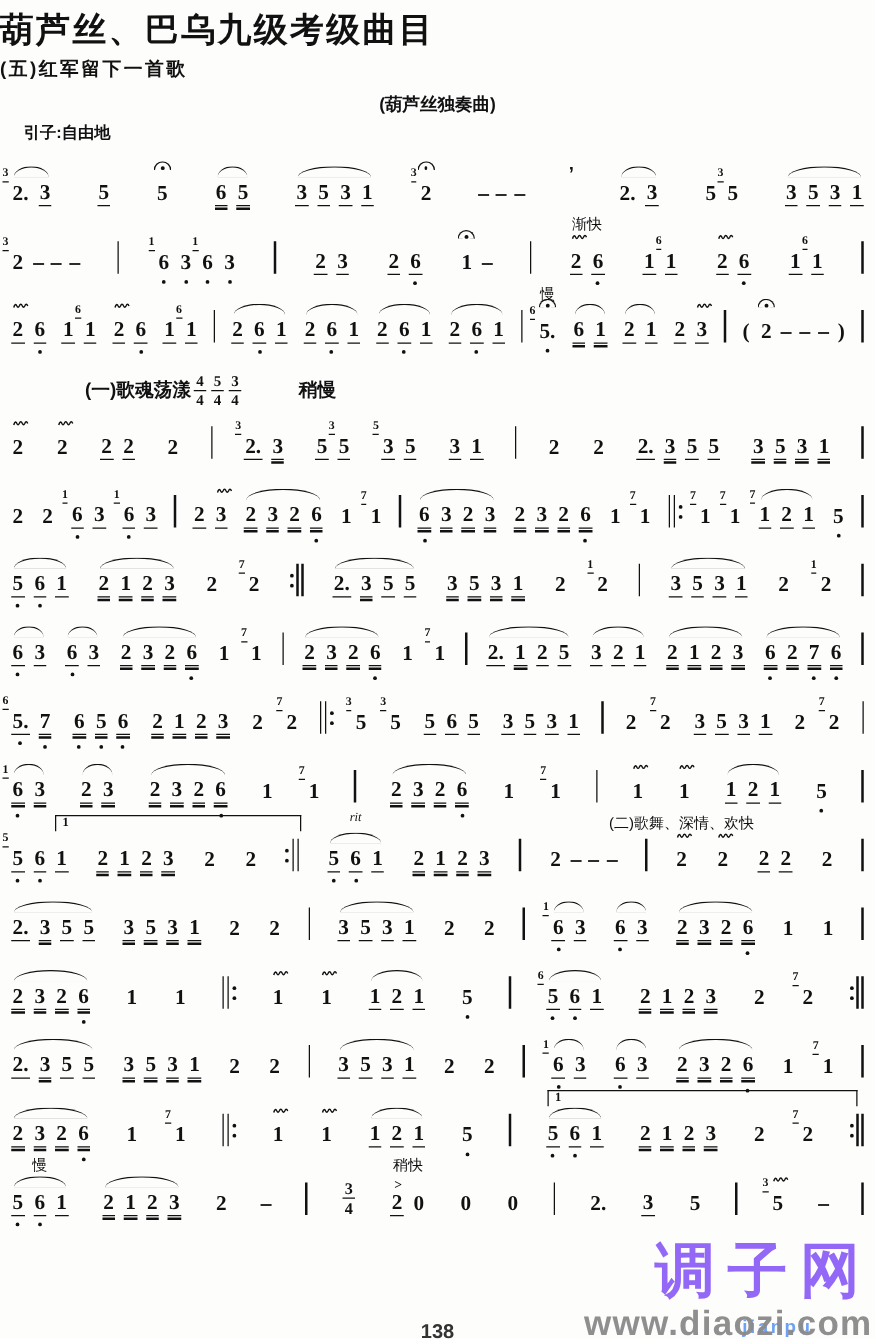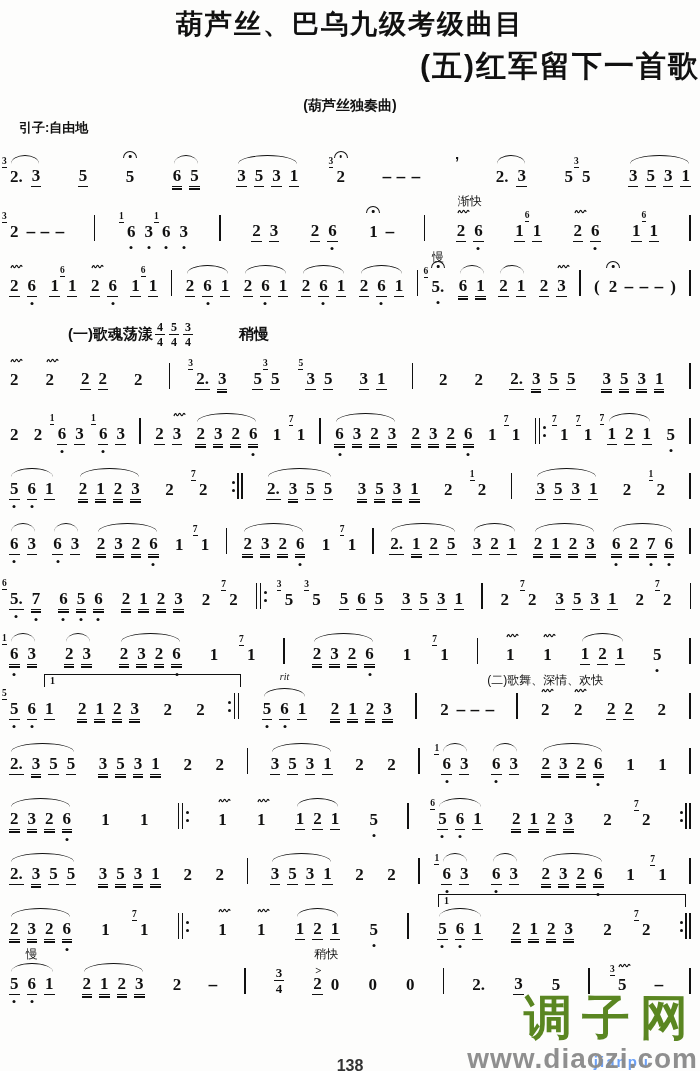--- a/index.html
+++ b/index.html
@@ -1,21 +1,21 @@
 <!DOCTYPE html>
 <html><head>
 <meta charset="utf-8">
 <style>
   html,body{margin:0;padding:0;}
   body{width:700px;height:1071px;overflow:hidden;background:#fdfdfc;color:#111;
        font-family:"Liberation Sans", sans-serif;}
   .page{position:relative;width:700px;height:1071px;}
   
-  .title{margin:6px 0 0;text-align:center;font-size:27px;font-weight:bold;letter-spacing:2px;}
-  .subtitle{margin:4px 0 0;text-align:right;font-size:30px;font-weight:bold;letter-spacing:2px;}
+  .title{margin:6px 0 0;font-size:27px;font-weight:bold;letter-spacing:2px;}
+  .subtitle{margin:4px 0 0;text-align:left;font-size:15px;font-weight:bold;letter-spacing:2px;}
   .solo{margin-top:10px;text-align:center;font-size:14px;font-weight:bold;}
   .meta-row{display:flex;justify-content:space-between;padding:2px 14px 0 8px;
             font-size:13px;font-weight:bold;}
   .intro{padding:4px 0 0 19px;font-size:13px;font-weight:bold;}
   
   #score{padding-top:20px;}
   .line{position:relative;display:flex;justify-content:space-between;align-items:flex-end;
         height:30px;margin:0 8px 25px 8px;}
   .grp{position:relative;display:inline-flex;align-items:flex-end;gap:7px;padding:0 1px;}
   .note{position:relative;display:inline-block;font-family:"Liberation Serif",serif;
@@ -59,21 +59,21 @@
   .volta-right{left:430px;right:6px;}
   .volta-label{position:absolute;top:0px;left:5px;font-size:10px;font-weight:bold;
                font-family:"Liberation Serif",serif;}
   .section-line{display:flex;align-items:center;margin:0 8px 14px 24px;height:24px;
                 font-size:15px;font-weight:bold;}
   .sec-text{white-space:nowrap;margin-left:44px;}
   
   .page-num{position:absolute;bottom:2px;left:0;width:100%;text-align:center;
             font-size:16px;font-weight:bold;color:#333;}
   .wm{position:absolute;right:2px;bottom:4px;text-align:right;line-height:1;}
-  .wm-name{font-size:48px;font-weight:bold;color:#4d7c0f;letter-spacing:10px;opacity:.92;}
+  .wm-name{font-size:48px;font-weight:bold;color:#8b5cf6;letter-spacing:10px;opacity:.92;}
   .wm-red{position:absolute;right:48px;bottom:4px;font-size:15px;font-weight:bold;
           color:#3b82f6;opacity:.75;letter-spacing:2px;}
   .wm-url{font-size:28px;font-weight:bold;color:#8a8a8a;margin-top:3px;letter-spacing:1px;
           opacity:.95;cursor:pointer;}
 </style>
 </head>
 <body>
 
 <div class="page">
   <h1 class="title">葫芦丝、巴乌九级考级曲目</h1>

